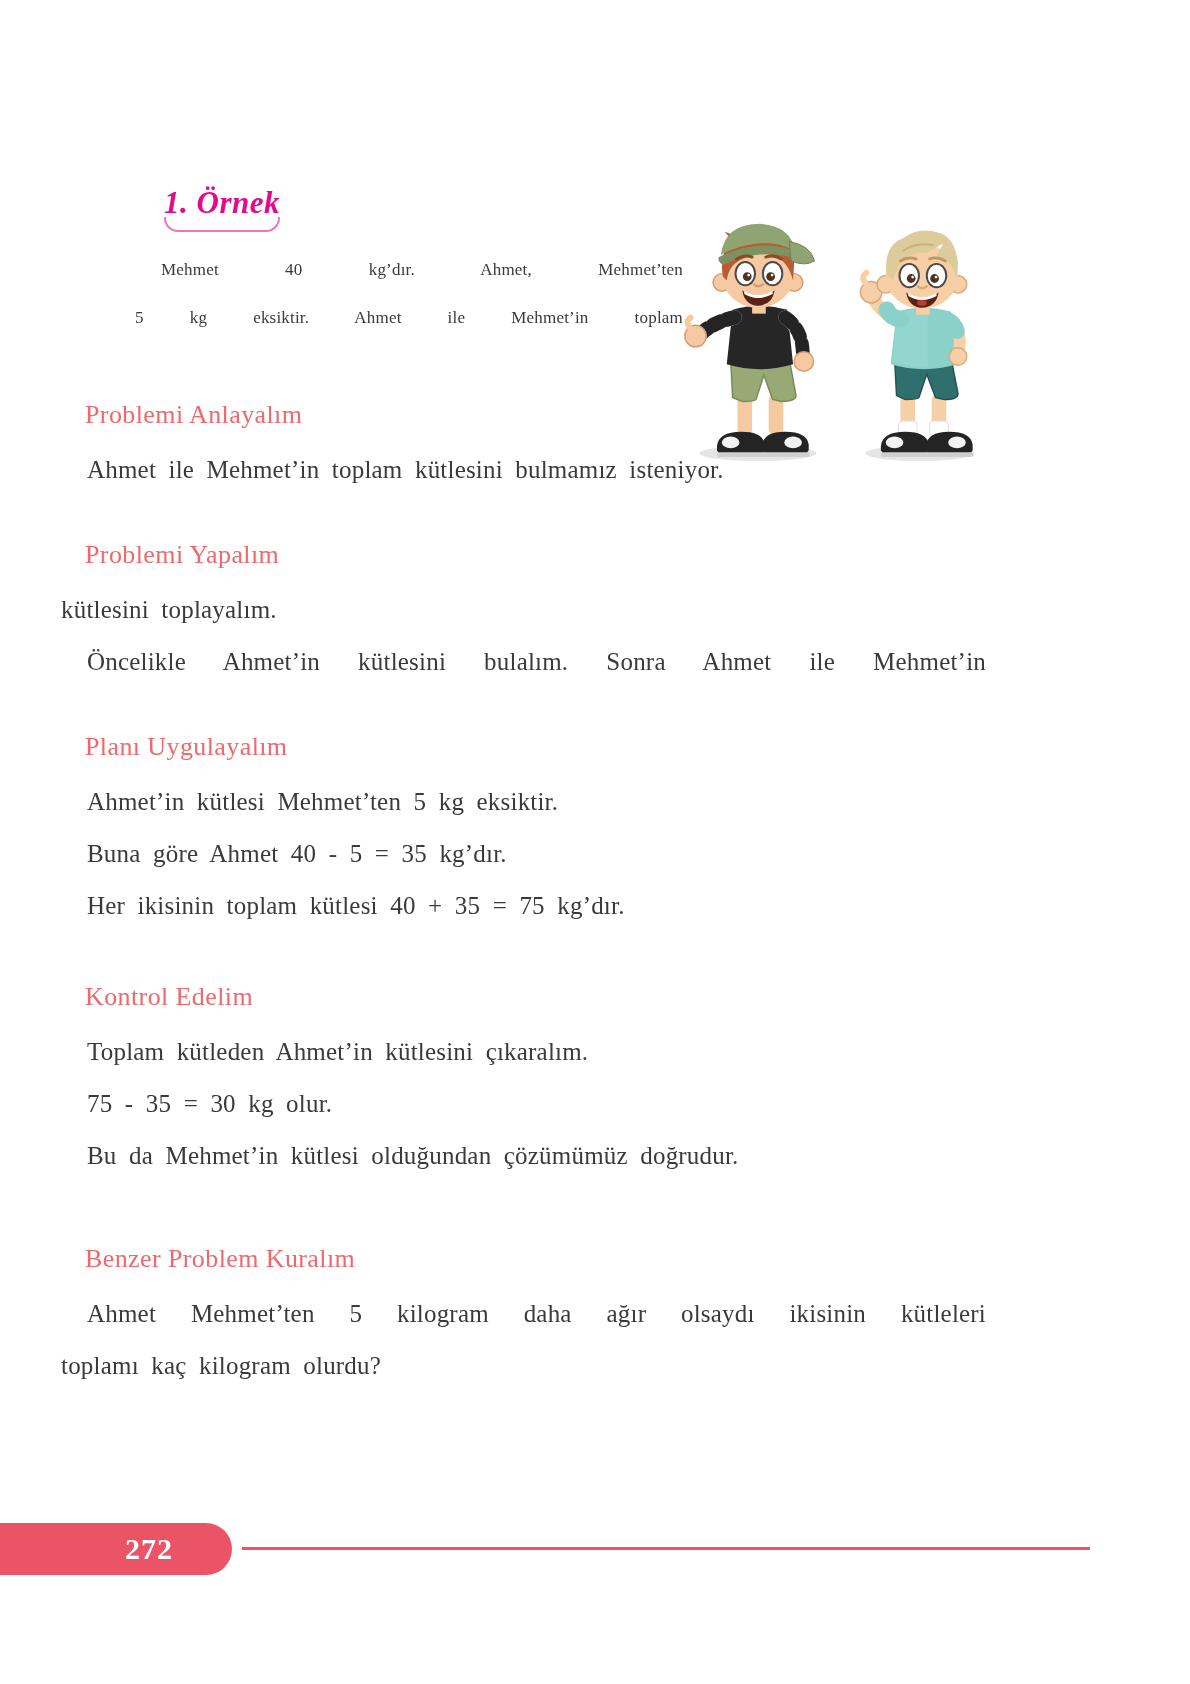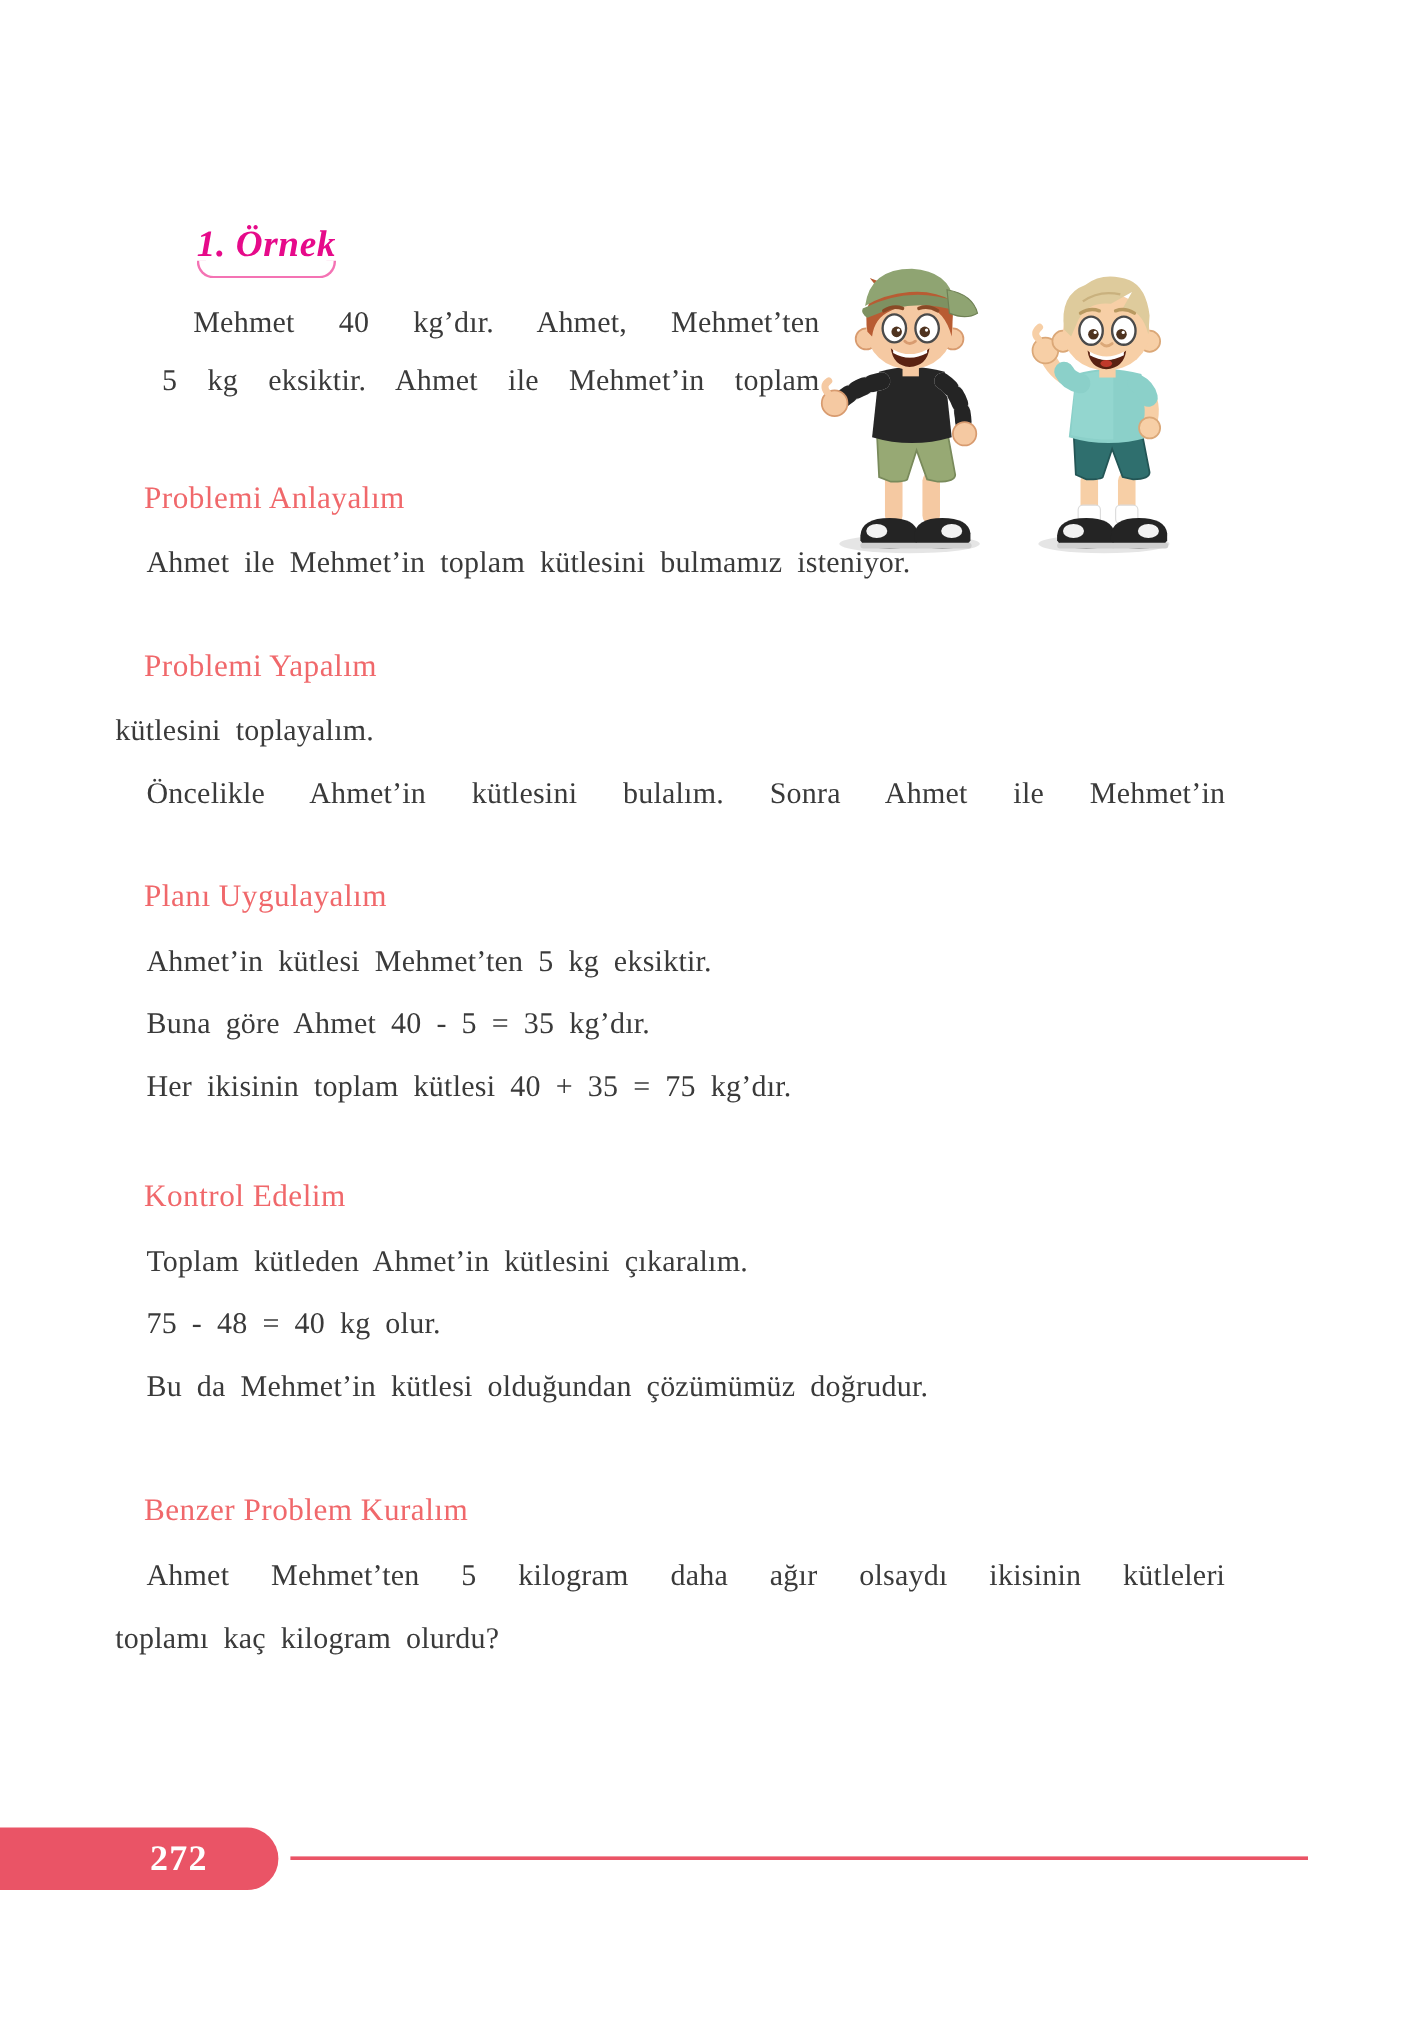--- a/index.html
+++ b/index.html
@@ -22,32 +22,32 @@
   }
   .ornek-bracket {
     height:13px; margin-top:-3px;
     border:2px solid #f473b4; border-top:none;
     border-radius:0 0 14px 14px;
   }
 
   
   .problem {
     margin:14px 0 0 135px; width:548px;
-    font-size:25px; line-height:48px;
+    font-size:17px; line-height:48px;
     word-spacing:6px; letter-spacing:.2px;
   }
   .line { min-height:48px; }
   .indent { padding-left:26px; }
   .stretch { text-align:justify; text-align-last:justify; }
 
   
   .illus { position:absolute; left:676px; top:212px; width:322px; height:254px; }
 
   
-  .sections { margin-left:96px; width:925px; font-size:25px; letter-spacing:.2px; }
+  .sections { margin-left:61px; width:925px; font-size:25px; letter-spacing:.2px; }
   .section-title {
     color:#f0686b; font-size:26px; line-height:30px;
     padding-left:24px; letter-spacing:.4px;
   }
   .section-body { margin-top:14px; line-height:52px; word-spacing:6px; }
   .s-line { min-height:52px; }
   .sec-0 { margin-top:58px; }
   .sec-1 { margin-top:44px; }
   .sec-2 { margin-top:44px; }
   .sec-3 { margin-top:50px; }
@@ -202,21 +202,21 @@
         <div class="s-line indent">Ahmet’in kütlesi Mehmet’ten 5 kg eksiktir.</div>
         <div class="s-line indent">Buna göre Ahmet 40 - 5 = 35 kg’dır.</div>
         <div class="s-line indent">Her ikisinin toplam kütlesi 40 + 35 = 75 kg’dır.</div>
       </div>
     </div>
 
     <div class="section sec-3">
       <div class="section-title">Kontrol Edelim</div>
       <div class="section-body">
         <div class="s-line indent">Toplam kütleden Ahmet’in kütlesini çıkaralım.</div>
-        <div class="s-line indent">75 - 48 = 40 kg olur.</div>
+        <div class="s-line indent">75 - 35 = 30 kg olur.</div>
         <div class="s-line indent">Bu da Mehmet’in kütlesi olduğundan çözümümüz doğrudur.</div>
       </div>
     </div>
 
     <div class="section sec-4">
       <div class="section-title">Benzer Problem Kuralım</div>
       <div class="section-body">
         <div class="s-line indent stretch">Ahmet Mehmet’ten 5 kilogram daha ağır olsaydı ikisinin kütleleri</div>
         <div class="s-line">toplamı kaç kilogram olurdu?</div>
       </div>

